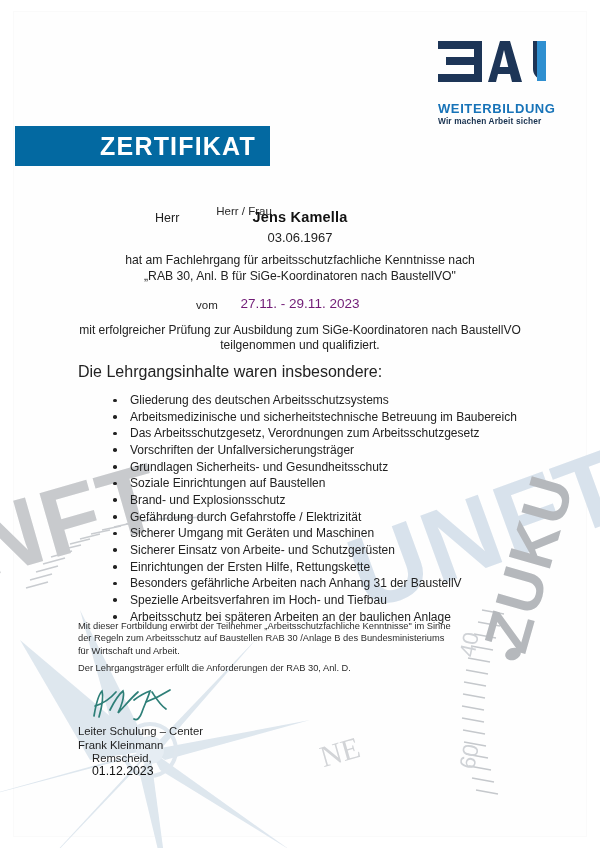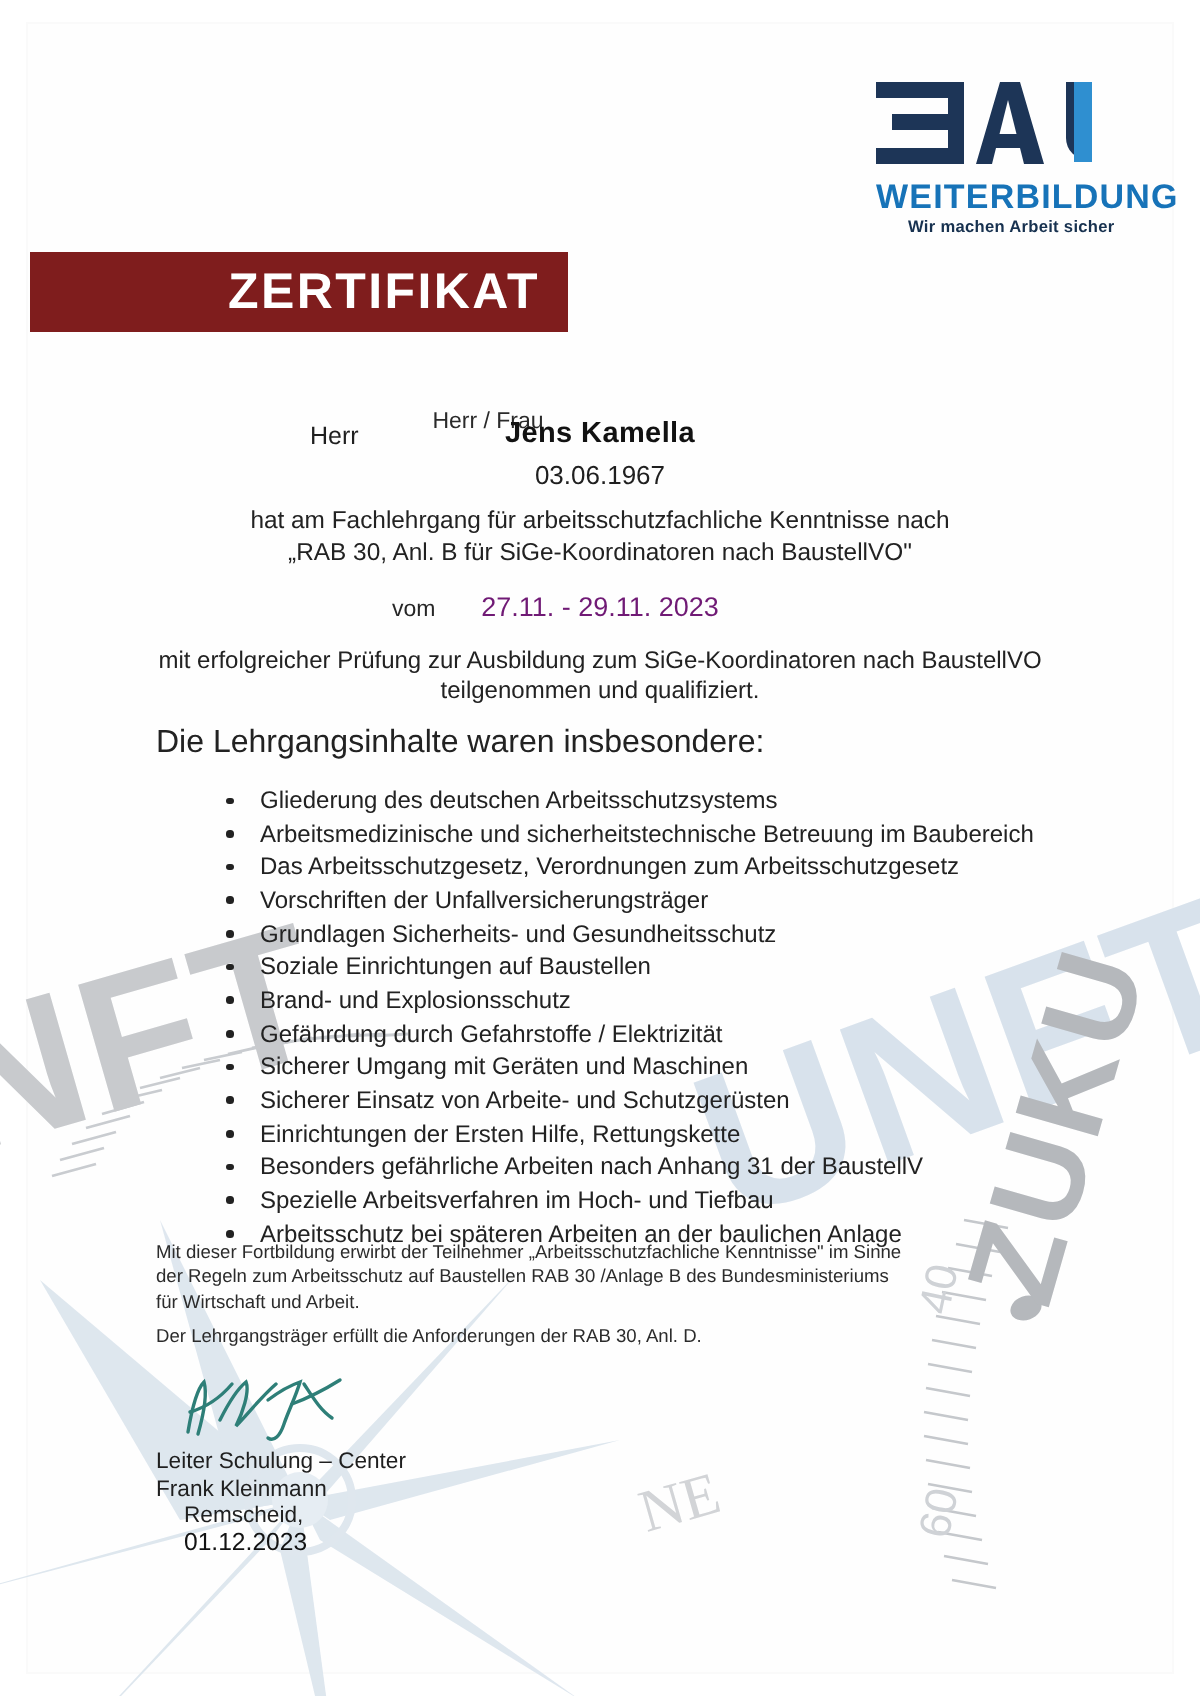--- a/index.html
+++ b/index.html
@@ -126,49 +126,47 @@
     width: 124px;
     height: 72px;
   }
   #logo-mark {
     width: 110px;
     height: 44px;
   }
   #logo-word {
     font-family: "Liberation Sans", sans-serif;
     font-weight: 700;
-    font-size: 17px;
+    font-size: 13px;
     letter-spacing: 0.6px;
     color: #1773b8;
-    margin-top: 1px;
+    margin-top: 14px;
     line-height: 1;
   }
   #logo-tagline {
     font-family: "Liberation Sans", sans-serif;
     font-weight: 700;
     font-size: 8.3px;
     letter-spacing: 0.15px;
     color: #17314f;
     margin-top: 2px;
     line-height: 1;
-    margin-left: 16px;
   }
 
   
   #banner {
     position: absolute;
     left: 15px;
     top: 126px;
     width: 255px;
     height: 40px;
-    background: #7f1d1d;
+    background: #0369a1;
     display: flex;
     align-items: center;
     justify-content: flex-end;
-    padding-left: 14px;
   }
   #banner-text {
     color: #ffffff;
     font-family: "Liberation Sans", sans-serif;
     font-weight: 700;
     font-size: 25px;
     letter-spacing: 1.2px;
     padding-right: 14px;
   }
 

